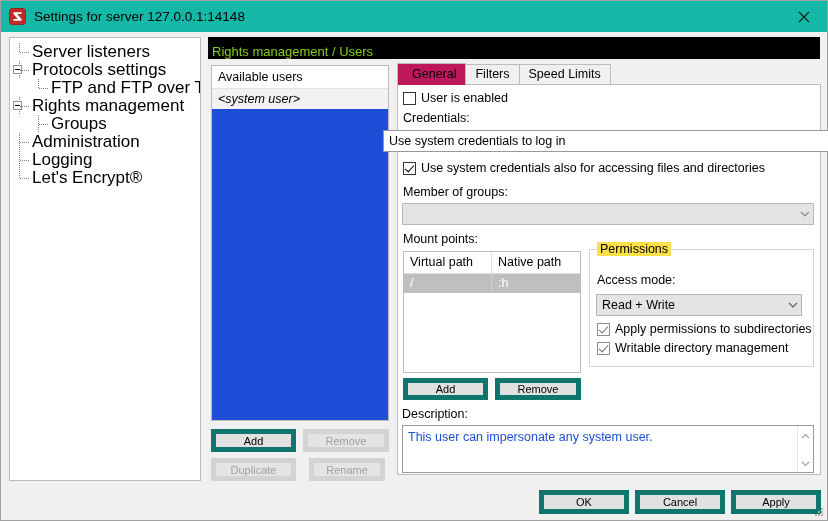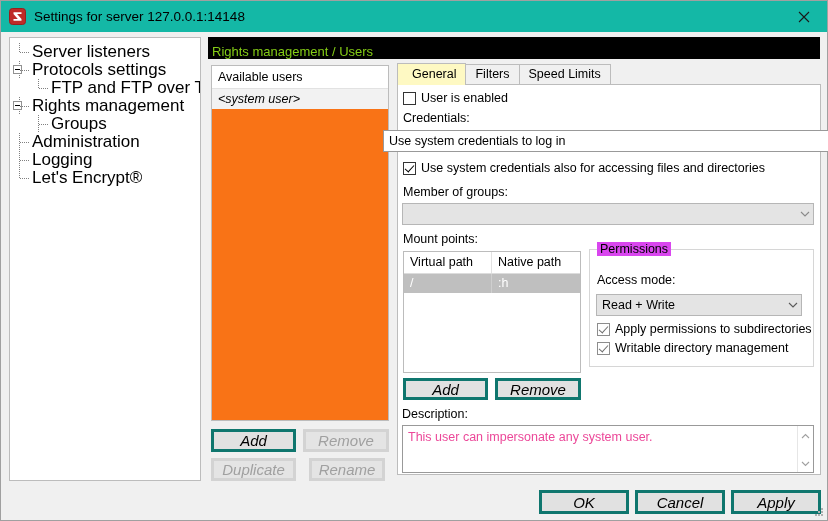--- a/index.html
+++ b/index.html
@@ -141,21 +141,21 @@
     display: flex;
     align-items: flex-end;
     padding-left: 4px;
     box-sizing: border-box;
   }
   .users-panel {
     position: absolute;
     left: 210px; top: 64px;
     width: 178px; height: 356px;
     box-sizing: border-box;
-    background: #f97316;
+    background: #1d4ed8;
     border: 1px solid #bcbcbc;
     overflow: hidden;
   }
   .users-header {
     height: 23px;
     line-height: 23px;
     padding-left: 6px;
     font-size: 12.5px;
     background: #ffffff;
     border-bottom: 1px solid #e2e2e2;
@@ -166,31 +166,30 @@
     line-height: 20px;
     padding-left: 6px;
     font-style: italic;
     font-size: 12.5px;
     background: #f2f2f2;
   }
 
   
   .btn {
     box-sizing: border-box;
-    border: 3px solid #0f766e;
+    border: 5px solid #0f766e;
     background: #e1e1e1;
     color: #000000;
     font-family: "Liberation Sans", sans-serif;
-    font-size: 15px;
+    font-size: 11px;
     display: flex;
     align-items: center;
     justify-content: center;
     white-space: nowrap;
     padding: 0;
-    font-style: italic;
   }
   .btn.disabled {
     color: #a0a0a0;
     background: #e4e4e4;
     border-color: #d3d3d3;
   }
 
   .users-btn-add      { position: absolute; left: 210px; top: 428px; width: 85px;  height: 23px; }
   .users-btn-remove   { position: absolute; left: 302px; top: 428px; width: 86px;  height: 23px; }
   .users-btn-dup      { position: absolute; left: 210px; top: 457px; width: 85px;  height: 23px; }
@@ -210,21 +209,21 @@
     line-height: 19px;
     padding: 0 9px;
     font-size: 12.5px;
     border: 1px solid #bcbcbc;
     border-bottom: none;
     background: #f0f0f0;
     margin-right: -1px;
     color: #000;
   }
   .tab.active {
-    background: #fef9c3;
+    background: #be185d;
     height: 22px;
     line-height: 21px;
     position: relative;
     z-index: 3;
     padding-left: 14px;
   }
   .tabpage {
     position: absolute;
     left: 396px; top: 83px;
     width: 424px; height: 391px;
@@ -342,42 +341,42 @@
     position: absolute;
     left: 588px; top: 248px;
     width: 225px; height: 118px;
     box-sizing: border-box;
     border: 1px solid #d6d6d6;
     background: #ffffff;
   }
   .group-title {
     position: absolute;
     left: 596px; top: 241px;
-    background: #d946ef;
+    background: #fde047;
     padding: 0 3px;
     font-size: 12.5px;
     color: #000;
   }
 
   
   .descbox {
     position: absolute;
     left: 401px; top: 424px;
     width: 412px; height: 48px;
     box-sizing: border-box;
     border: 1px solid #999999;
     background: #ffffff;
     display: flex;
   }
   .desc-text {
     flex: 1 1 auto;
     padding: 4px 5px;
     font-size: 12.5px;
     line-height: 15px;
-    color: #ec4899;
+    color: #1d4ed8;
     overflow: hidden;
   }
   .desc-scroll {
     width: 16px;
     flex: 0 0 auto;
     background: #ffffff;
     border-left: 1px solid #e6e6e6;
     display: flex;
     flex-direction: column;
     justify-content: space-between;

